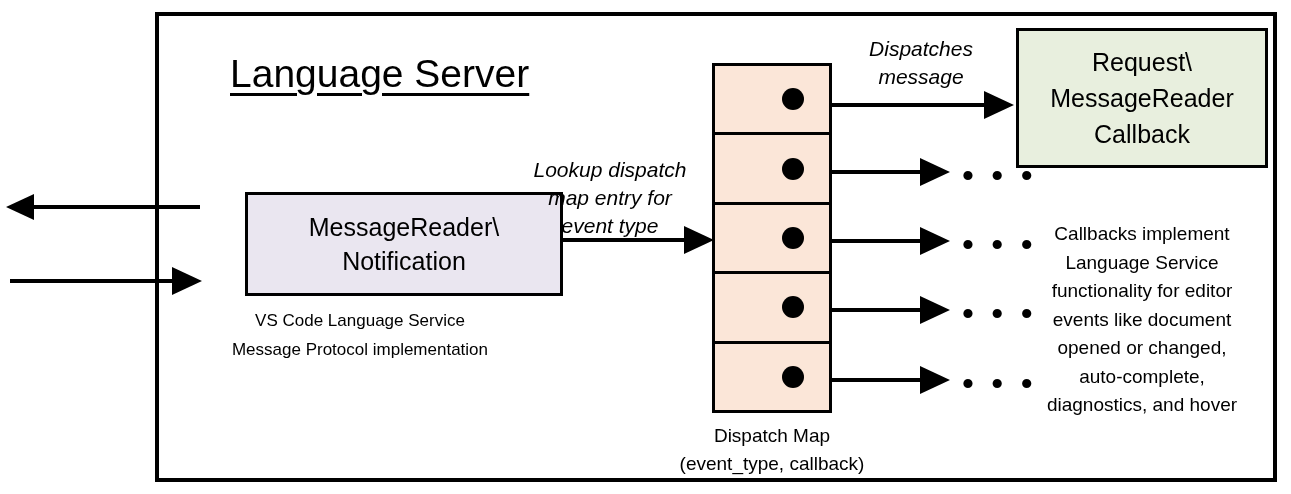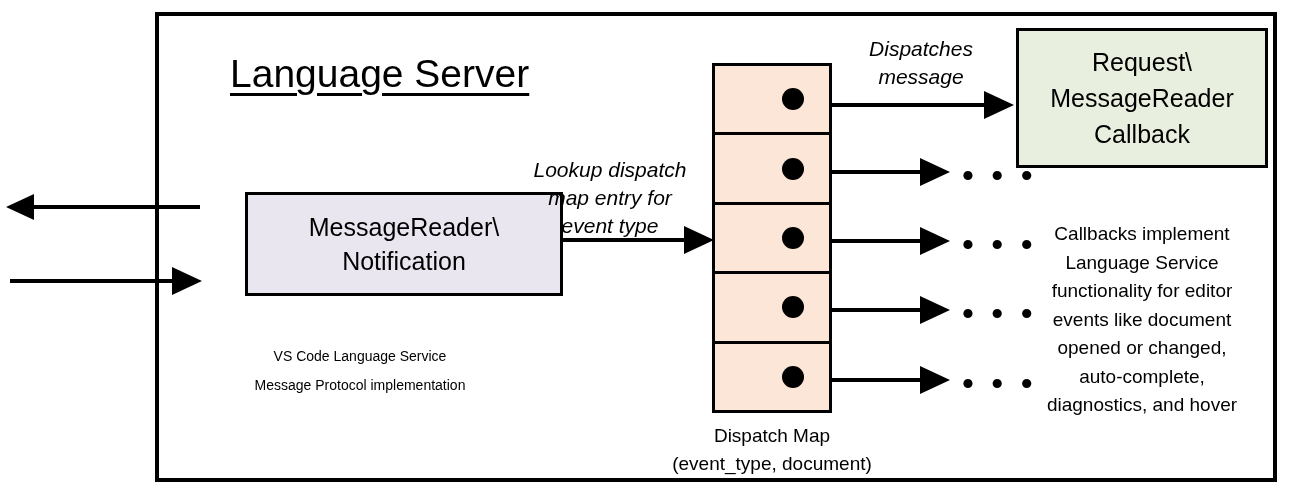--- a/index.html
+++ b/index.html
@@ -60,23 +60,22 @@
     font-size: 25px;
     line-height: 34px;
     text-align: center;
     margin-left: 44px;
   }
   #reader-caption {
     left: 201px;
     top: 306px;
     width: 318px;
     text-align: center;
-    font-size: 14px;
+    font-size: 17px;
     line-height: 29px;
-    margin-top: 36px;
   }
 
   
   #dispatch-table {
     left: 712px;
     top: 63px;
     width: 120px;
     height: 350px;
     border: 3px solid #000000;
     box-sizing: border-box;
@@ -244,21 +243,21 @@
     </div>
     <div class="dispatch-row">
       <span class="row-dot"></span>
     </div>
     <div class="dispatch-row">
       <span class="row-dot"></span>
     </div>
   </div>
   <div class="abs" id="dispatch-caption">
     <div>Dispatch Map</div>
-    <div>(event_type, document)</div>
+    <div>(event_type, callback)</div>
   </div>
 
   <div class="abs edge-label" id="dispatches-label">
     <div>Dispatches</div>
     <div>message</div>
   </div>
 
   <div class="abs ellipsis" style="left:962px; top:158px;">• • •</div>
   <div class="abs ellipsis" style="left:962px; top:227px;">• • •</div>
   <div class="abs ellipsis" style="left:962px; top:296px;">• • •</div>

